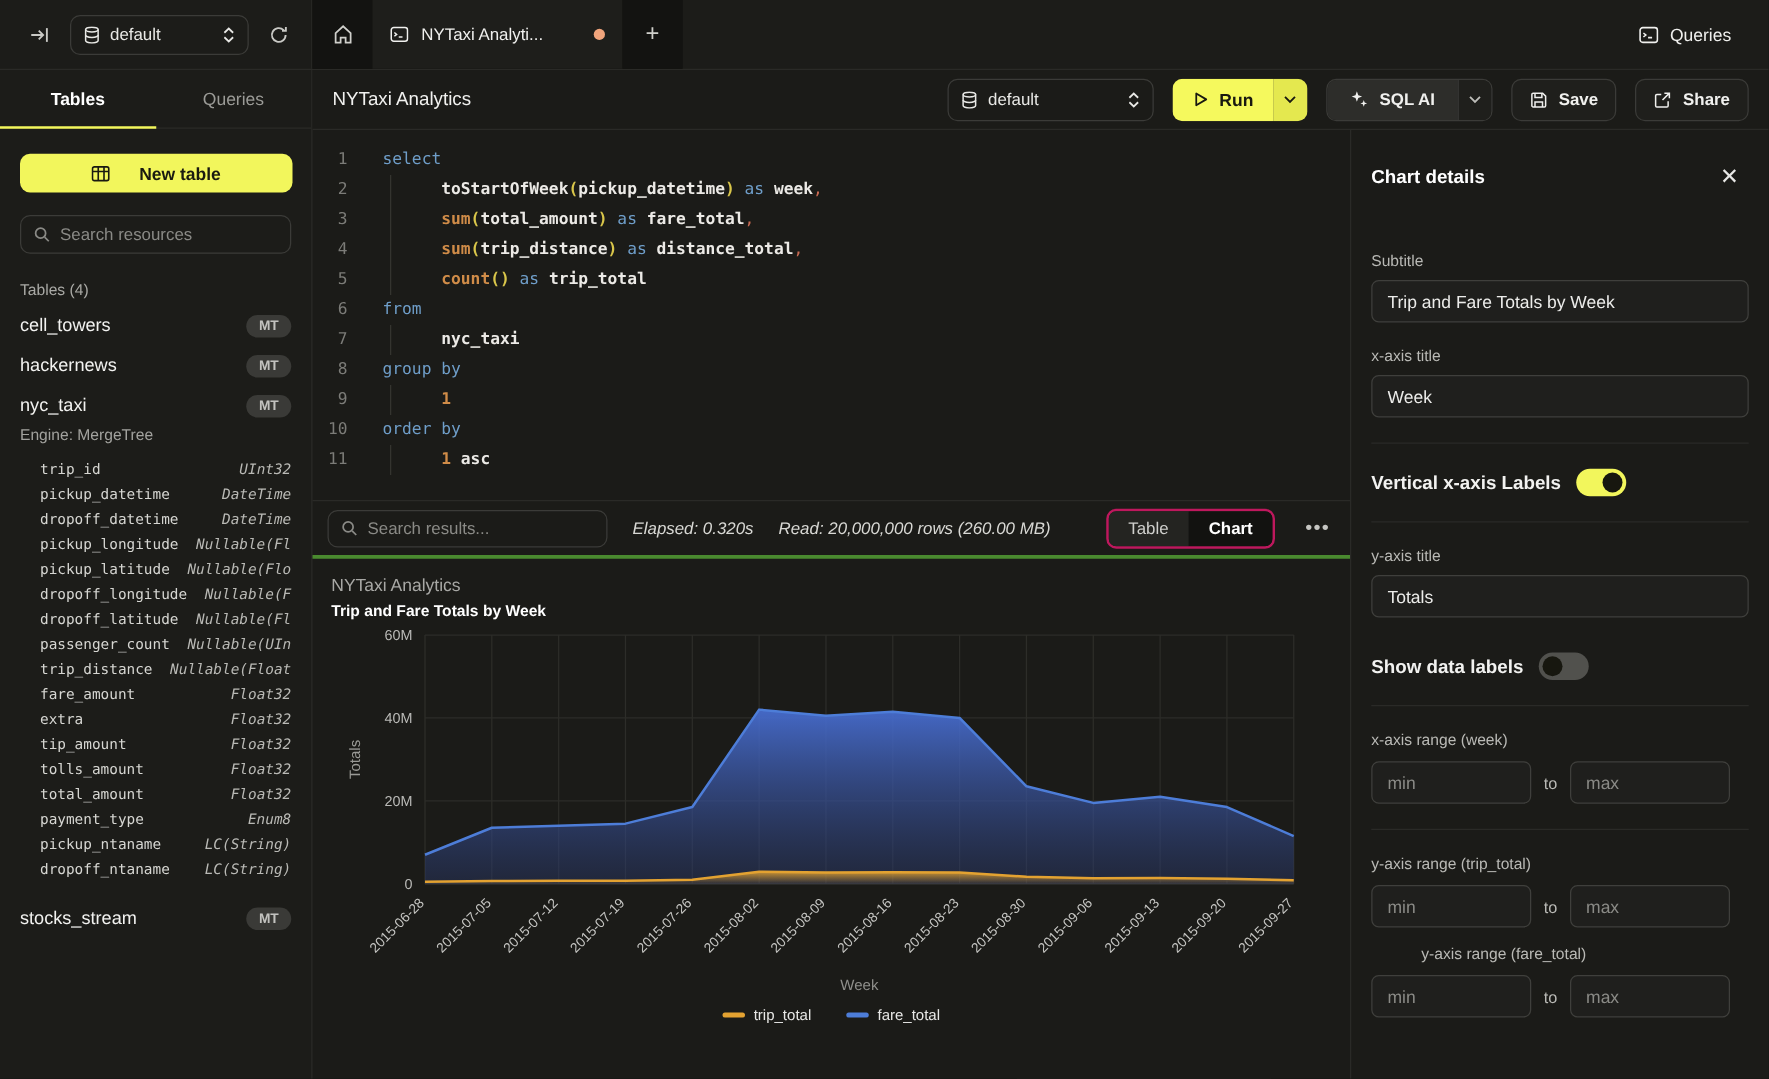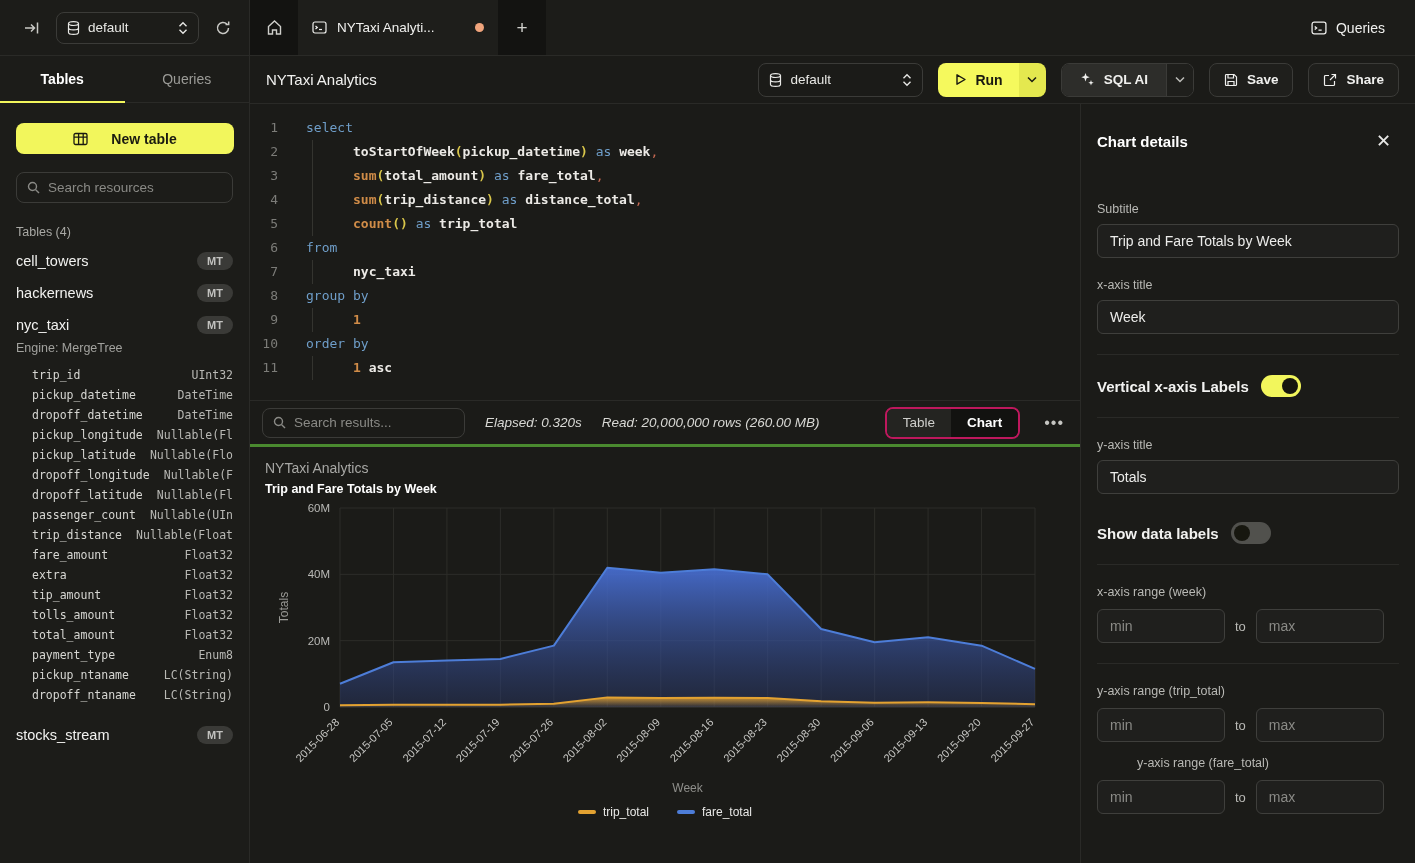--- a/index.html
+++ b/index.html
@@ -32,21 +32,21 @@
   .search-box input { background:transparent; border:none; outline:none; color:#84cc16; font-size:13.5px; width:100%; font-family:"Liberation Sans",sans-serif; }
   .search-box input::placeholder { color:#8a8a86; }
   .section-label { margin:22px 16px 6px; font-size:12.5px; color:#a9a9a5; }
   .tbl-row { display:flex; align-items:center; justify-content:space-between; padding:7px 16px; cursor:pointer; }
   .tbl-name { font-size:14.5px; color:#f2f2f0; font-weight:500; }
   .mt-badge { background:#3a3a37; color:#c2c2bf; font-size:11px; font-weight:700; padding:3px 10px; border-radius:10px; }
   .engine-line { padding:0 16px 8px; font-size:12.5px; color:#a2a29e; }
   .col-list { padding:2px 16px 6px 32px; font-family:"DejaVu Sans Mono", monospace; font-size:11.5px; }
   .col-row { display:flex; justify-content:space-between; line-height:20px; white-space:nowrap; }
   .col-name { color:#d6d6d2; }
-  .col-type { color:#b9b9b5; }
+  .col-type { color:#b9b9b5;font-style:italic; }
 
   
   .toolbar { position:absolute; left:250px; top:56px; width:1165px; height:48px; border-bottom:1px solid #2a2a27; display:flex; align-items:center; padding:0 16px; background:#1b1b18; }
   .qtitle { font-size:15px; font-weight:500; color:#f1f1ef; }
   .toolbar .spacer { flex:1; }
   .toolbar-select { width:165px; height:34px; flex:none; }
   .btn-group { display:flex; align-items:stretch; height:34px; border-radius:8px; overflow:hidden; margin-left:15px; cursor:pointer; }
   .run-main { display:flex; align-items:center; gap:8px; padding:0 16px; background:#f5f95d; color:#191910; font-size:14px; font-weight:600; border:none; cursor:pointer; }
   .run-caret { width:27px; display:flex; align-items:center; justify-content:center; background:#e4e84f; border:none; color:#191910; cursor:pointer; }
   .ai-group { border:1px solid #3b3b38; border-radius:8px; }
@@ -63,21 +63,21 @@
   .tok-kw { color:#6f9ec9; }
   .tok-id { color:#eceae6; font-weight:700; }
   .tok-fn { color:#d08c48; font-weight:700; }
   .tok-nu { color:#d08c48; font-weight:700; }
   .tok-pa { color:#d9c64a; font-weight:700; }
   .tok-cm { color:#c96a52; }
   .tok-tx { color:#eceae6; }
 
   
   .results-bar { position:absolute; left:250px; top:400px; width:830px; height:44px; border-top:1px solid #2a2a27; display:flex; align-items:center; padding:0 12px; gap:20px; }
-  .results-search { width:203px; height:30px; margin:0; flex:none; }
+  .results-search { width:224px; height:30px; margin:0; flex:none; }
   .stat { font-size:13.5px; color:#d8d8d4; white-space:nowrap;font-style:italic; }
   .results-bar .spacer { flex:1; }
   .segmented { display:flex; height:32px; border:2px solid #be185d; border-radius:8px; overflow:hidden; }
   .seg { padding:0 16px; display:flex; align-items:center; font-size:13.5px; color:#cfcfcc; background:#242421; border:none; cursor:pointer; }
   .seg.active { background:#121210; color:#ffffff; font-weight:600; }
   .dots-btn { color:#c6c6c2; font-size:16px; letter-spacing:1px; background:none; border:none; cursor:pointer; padding:0 4px; }
   .green-divider { position:absolute; left:250px; top:444px; width:830px; height:3px; background:#4a8a2f; }
 
   
   .chart-section { position:absolute; left:250px; top:447px; width:830px; height:416px; }

